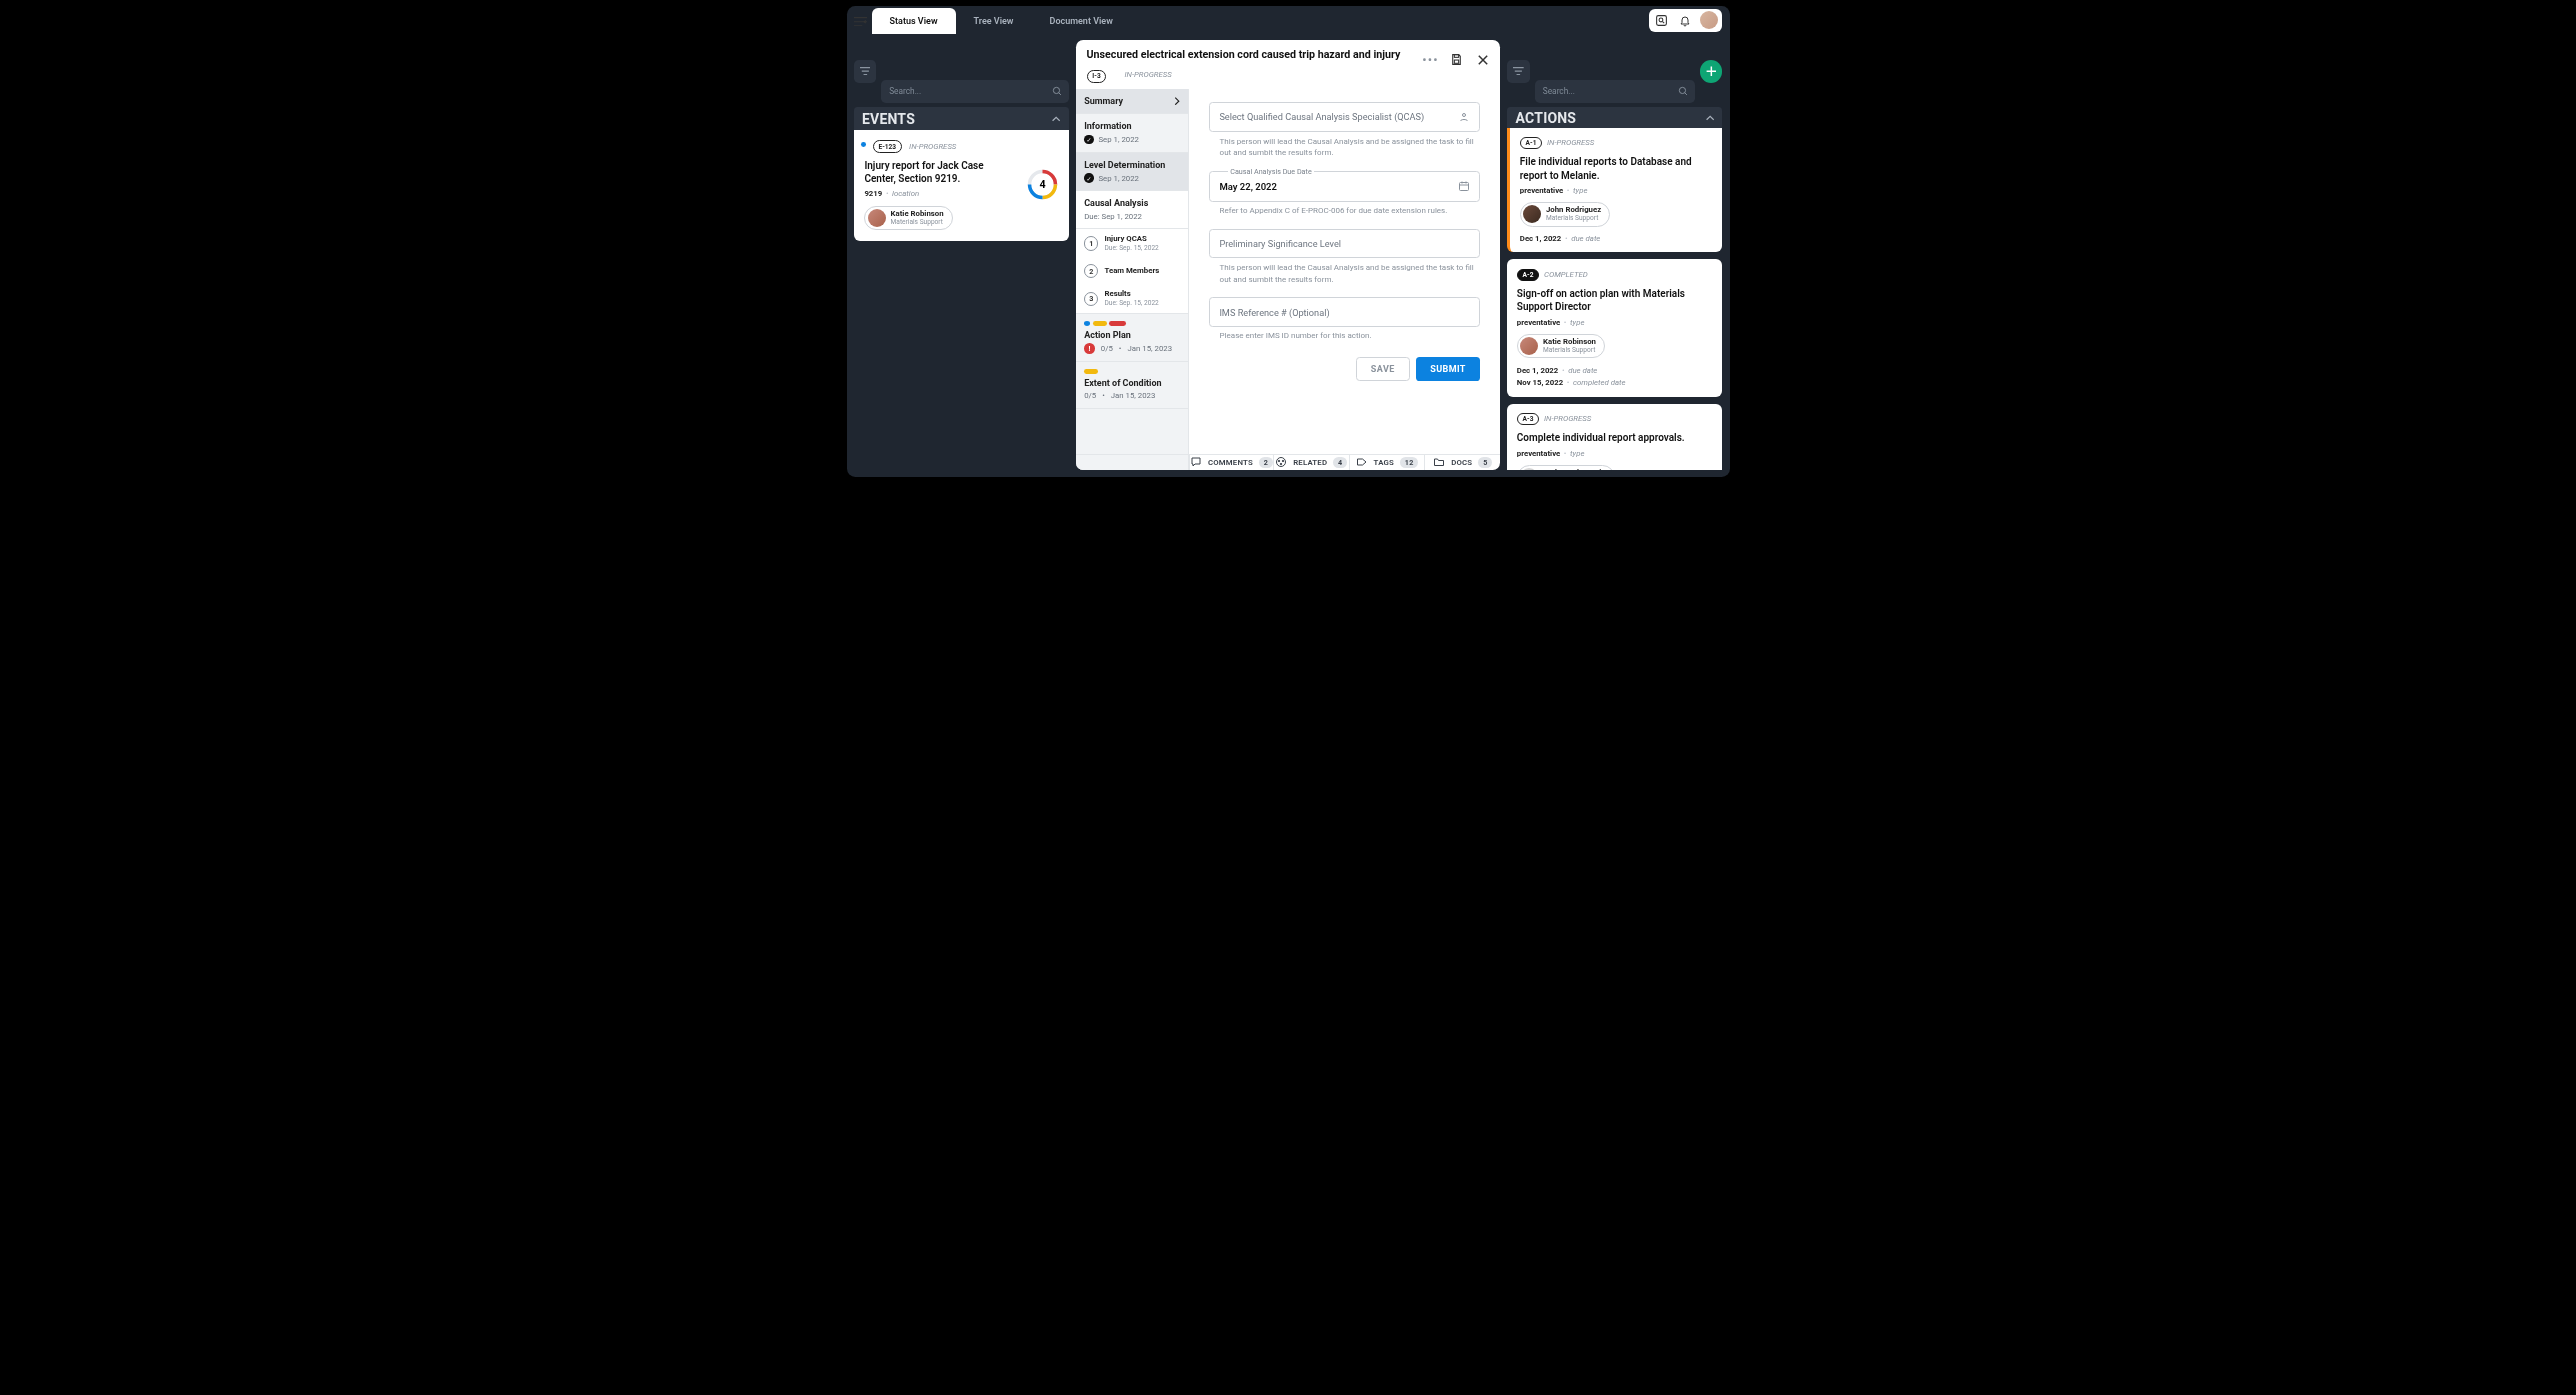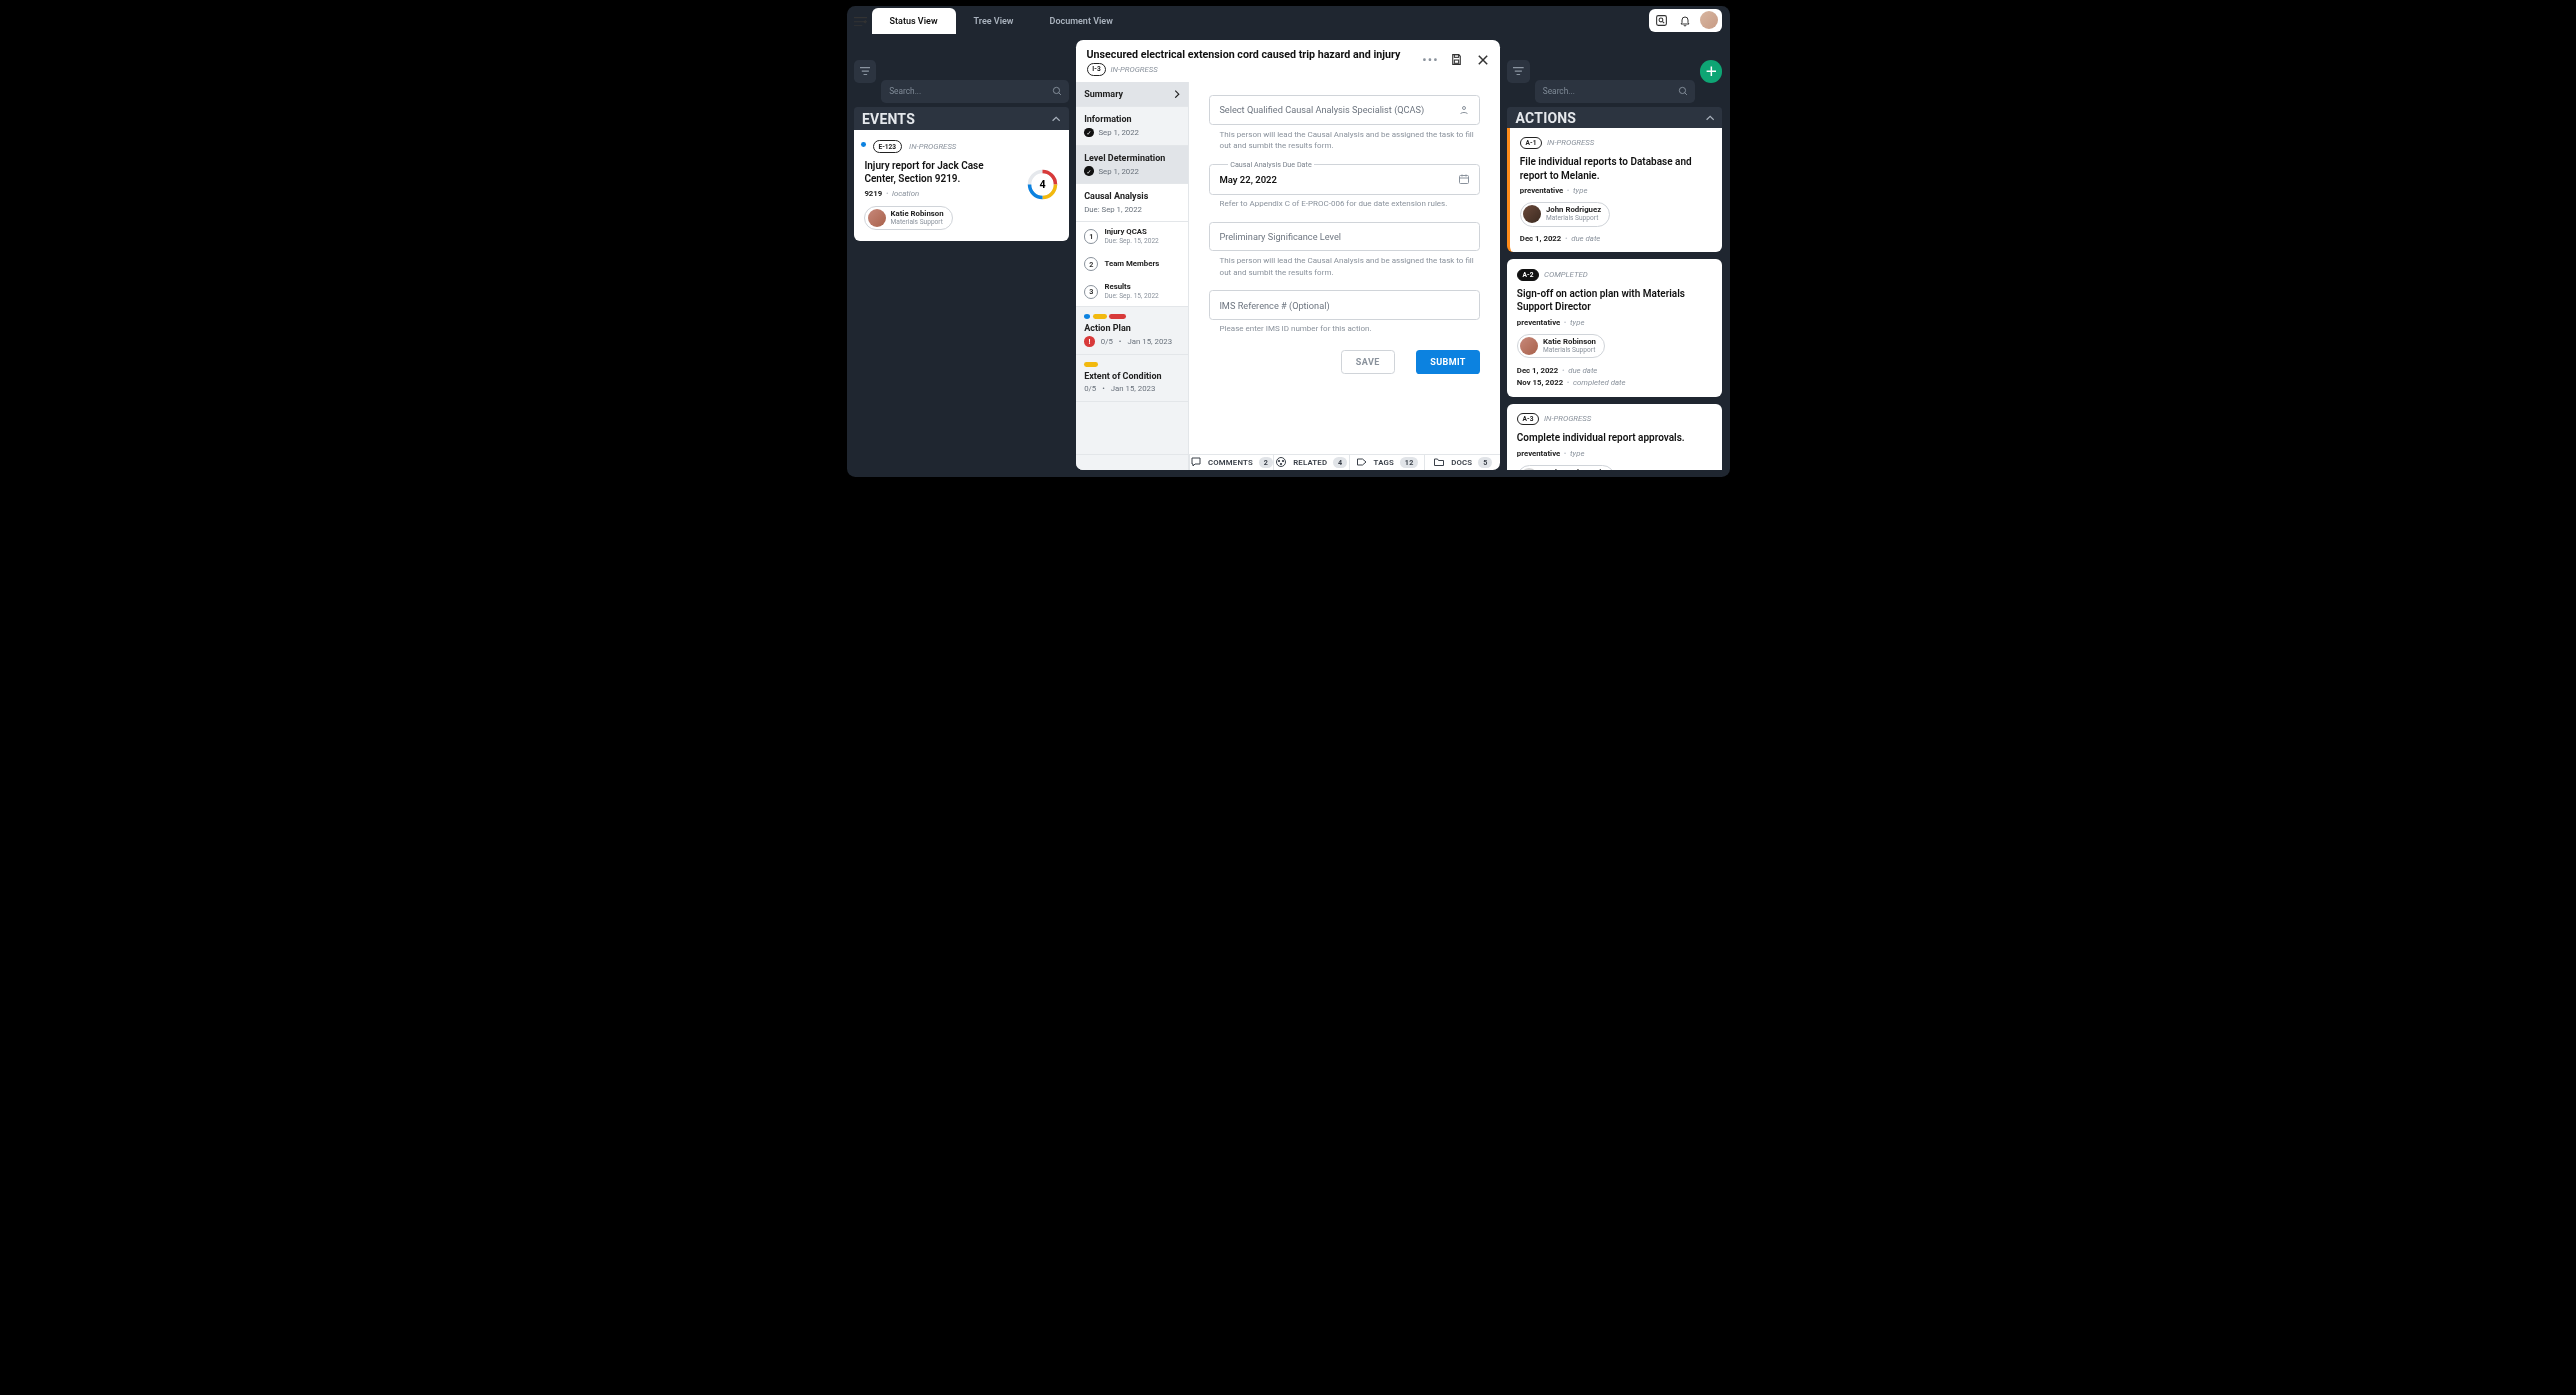--- a/index.html
+++ b/index.html
@@ -56,21 +56,21 @@
   .person{display:inline-flex;align-items:center;gap:4.8px;border:0.6px solid var(--grey-border);border-radius:596px;padding:2.4px 8.3px 2.4px 2.4px;margin-top:7.2px;}
   .person .av{width:18px;height:18px;border-radius:50%;background:linear-gradient(135deg,#c7887a,#a8614b);}
   .person .nm{font-size:7.8px;font-weight:700;color:#222;line-height:1.1;}
   .person .rl{font-size:6.6px;color:#8a929c;line-height:1.1;}
   .gauge{position:absolute;right:9.5px;top:38px;width:33px;height:33px;}
   .gauge .num{position:absolute;inset:0;display:flex;align-items:center;justify-content:center;font-weight:700;font-size:10.7px;}
 
   
   .center-header{padding:8.3px 10.7px 6px 10.7px;position:relative;}
   .center-title{font-size:10.7px;font-weight:700;color:#111;}
-  .center-sub{display:flex;align-items:center;gap:4px;margin-top:2px;}
+  .center-sub{display:flex;gap:18px;margin-top:9px;}
   .center-actions{position:absolute;right:9.5px;top:12px;display:flex;gap:10.7px;color:#8a929c;}
 
   .center-body{flex:1;display:flex;min-height:0;}
   .steps{width:113px;background:#F1F3F5;border-right:0.6px solid #e3e6e9;display:flex;flex-direction:column;}
   .step-group{padding:7.2px 8.3px;border-top:0.6px solid #e3e6e9;}
   .step-group.active{background:#E1E4E8;}
   .step-head{display:flex;align-items:center;justify-content:space-between;font-weight:700;font-size:9px;color:#222;}
   .step-sub{display:flex;align-items:center;gap:4.8px;color:#6a727c;font-size:7.8px;margin-top:3.6px;}
   .check{width:9.5px;height:9.5px;border-radius:50%;background:#111;display:inline-flex;align-items:center;justify-content:center;color:#fff;font-size:6px;}
   .step-item{display:flex;align-items:center;gap:6px;padding:6px 8.3px;border-top:0.6px solid #e3e6e9;cursor:pointer;}
@@ -82,21 +82,21 @@
   .pills{display:flex;gap:2.4px;margin-bottom:3.6px;}
   .pill{height:4.8px;border-radius:2.4px;}
   .err-dot{width:10.7px;height:10.7px;border-radius:50%;background:#D83A3A;color:#fff;display:inline-flex;align-items:center;justify-content:center;font-size:7.2px;font-weight:700;}
 
   .form-area{flex:1;padding:13px 20px 6px;overflow:auto;}
   .field{border:0.6px solid var(--grey-border);border-radius:3.6px;padding:8.3px 9.5px;position:relative;margin-bottom:3.6px;display:flex;align-items:center;justify-content:space-between;}
   .field .ph{color:#6e7680;font-size:9.2px;}
   .field .val{color:#111;font-weight:600;font-size:9.5px;}
   .float-label{position:absolute;top:-4.8px;left:18px;background:#fff;padding:0 2.4px;font-size:7.2px;color:#7a828c;}
   .helper{color:#8a929c;font-size:8px;margin:2.4px 2.4px 12px 10.7px;line-height:1.45;}
-  .btn-row{display:flex;justify-content:flex-end;gap:21px;margin-top:2.4px;}
+  .btn-row{display:flex;justify-content:flex-end;gap:6px;margin-top:2.4px;}
   .btn{height:24px;padding:0 14.3px;border-radius:3.6px;font-weight:700;font-size:9px;letter-spacing:0.4px;cursor:pointer;display:flex;align-items:center;}
   .btn.outline{border:0.9px solid var(--grey-border);color:#8a929c;background:#fff;}
   .btn.primary{background:var(--blue);color:#fff;border:none;}
 
   .bottom-tabs{height:16px;border-top:0.6px solid #e3e6e9;display:flex;text-align:center;}
   .btab-spacer{width:113px;border-right:0.6px solid #e3e6e9;background:#F1F3F5;}
   .btab{flex:1;display:flex;align-items:center;justify-content:center;gap:6px;border-left:0.6px solid #e3e6e9;font-size:7.8px;font-weight:600;color:#3a4049;letter-spacing:0.2px;cursor:pointer;}
   .count-bubble{background:#E1E4E8;color:#3a4049;border-radius:596px;padding:1.2px 4.8px;font-size:7.2px;font-weight:700;}
 
   

